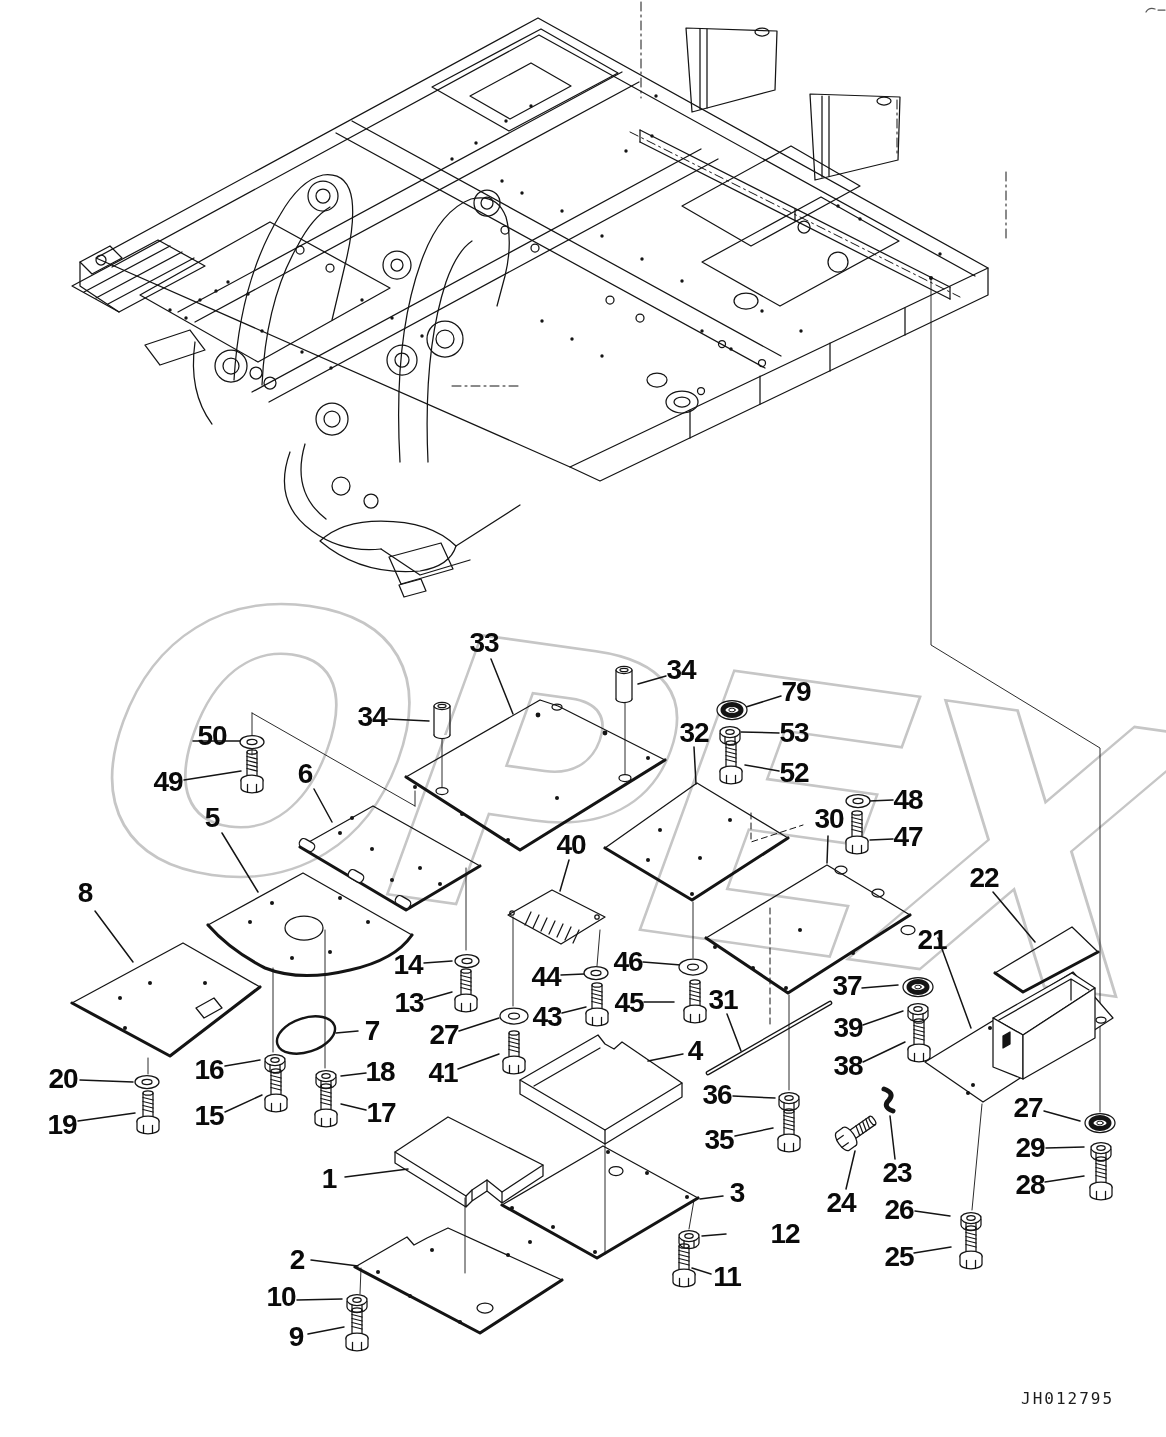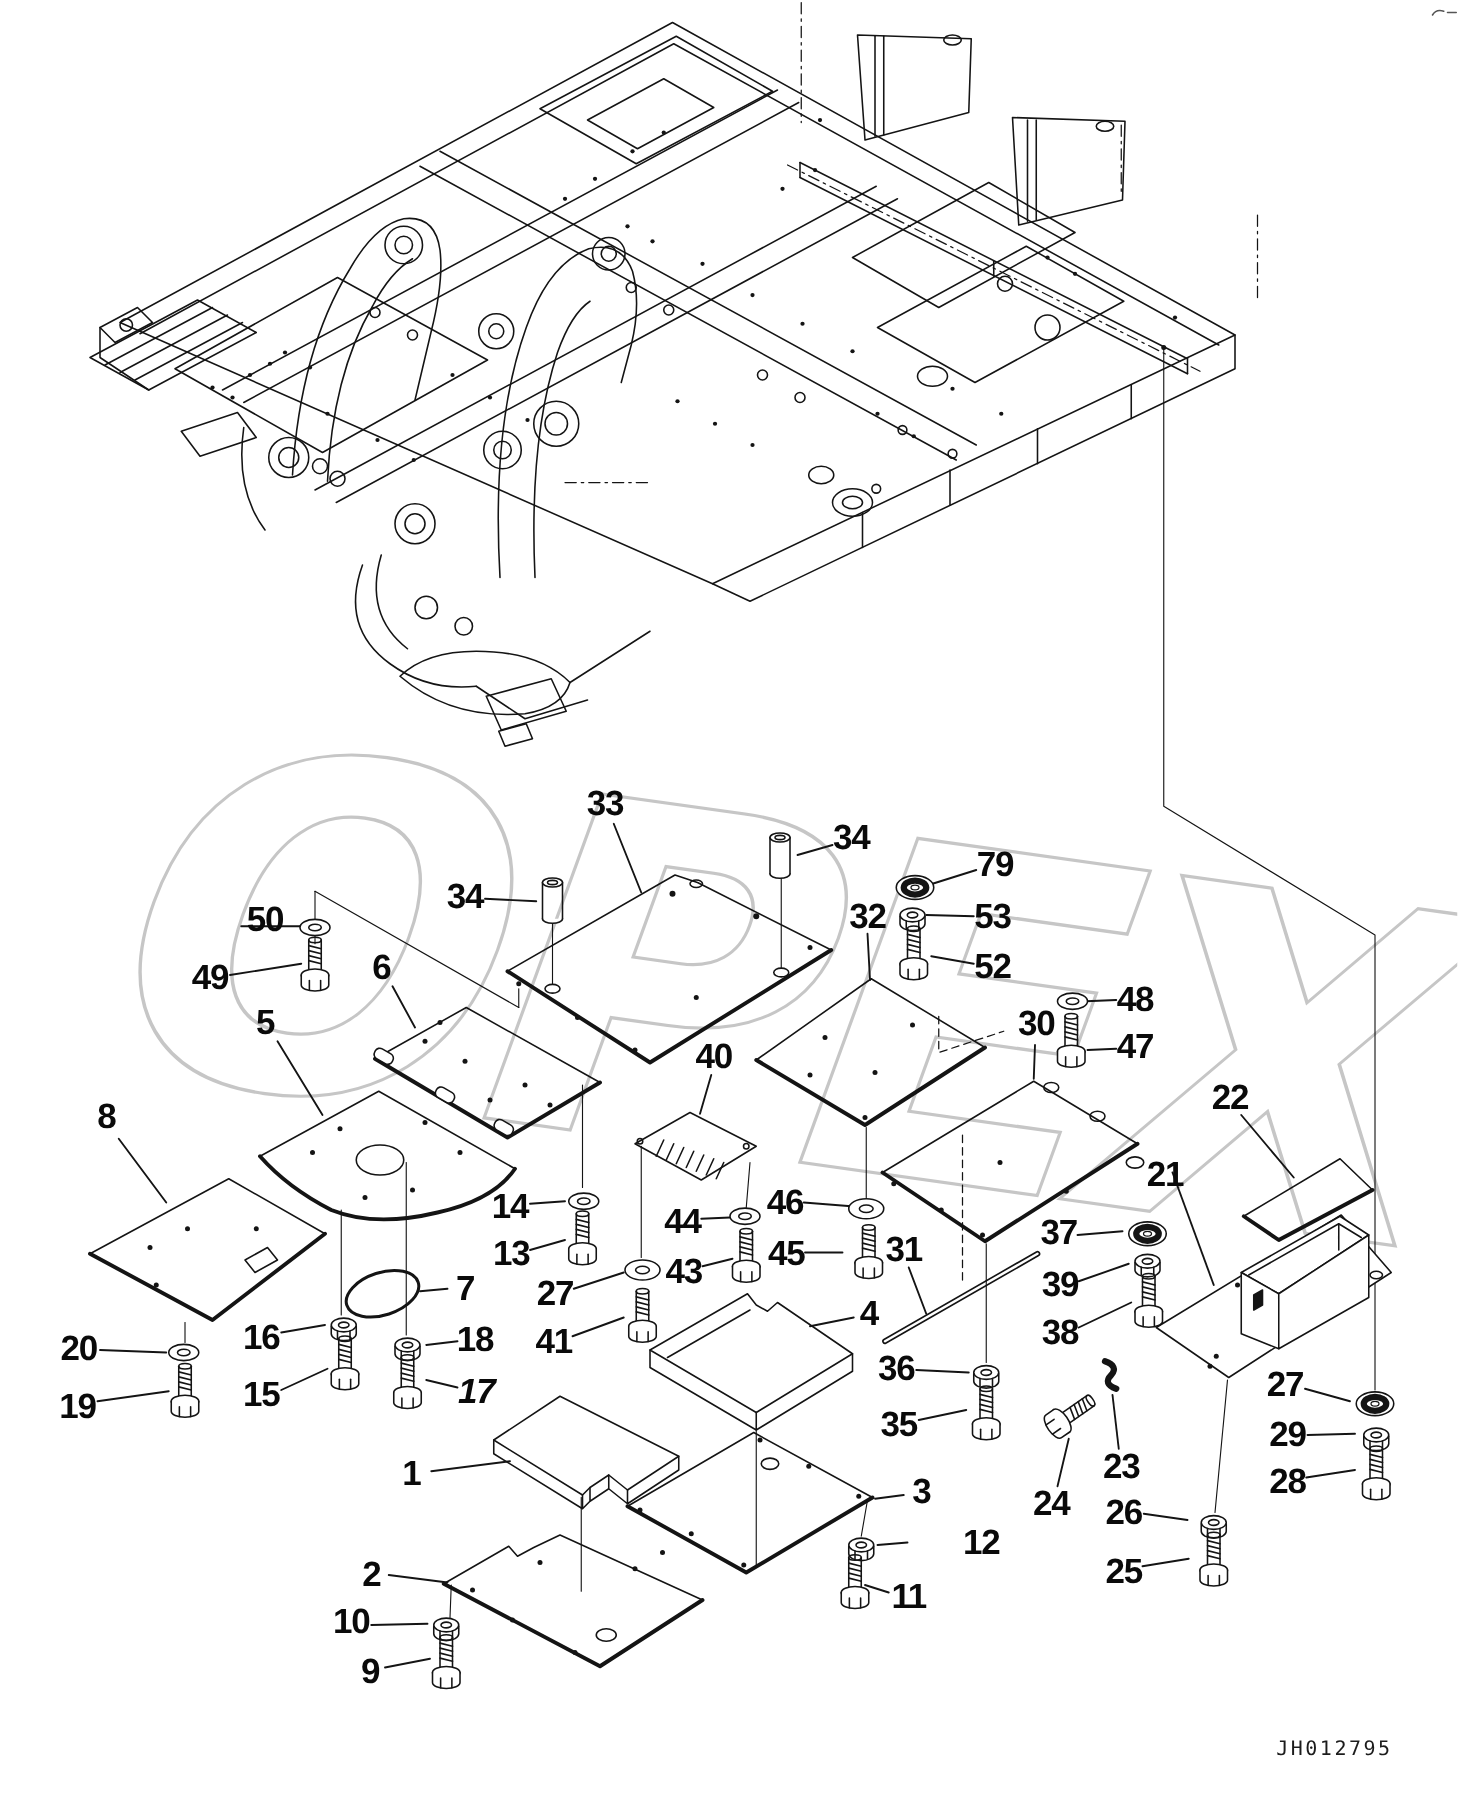--- a/index.html
+++ b/index.html
@@ -513,21 +513,21 @@
       <div class="callout" style="left: 372px; top: 1031px;">7</div>
       <div class="callout" style="left: 85px; top: 893px;">8</div>
       <div class="callout" style="left: 296px; top: 1337px;">9</div>
       <div class="callout" style="left: 281px; top: 1297px;">10</div>
       <div class="callout" style="left: 727px; top: 1277px;">11</div>
       <div class="callout" style="left: 741px; top: 1234px; margin-left: 44px;">12</div>
       <div class="callout" style="left: 409px; top: 1003px;">13</div>
       <div class="callout" style="left: 408px; top: 965px;">14</div>
       <div class="callout" style="left: 209px; top: 1116px;">15</div>
       <div class="callout" style="left: 209px; top: 1070px;">16</div>
-      <div class="callout" style="left: 381px; top: 1113px; font-style: italic;">17</div>
+      <div class="callout" style="left: 381px; top: 1113px;">17</div>
       <div class="callout" style="left: 380px; top: 1072px;">18</div>
       <div class="callout" style="left: 62px; top: 1125px;">19</div>
       <div class="callout" style="left: 63px; top: 1079px;">20</div>
       <div class="callout" style="left: 932px; top: 924px; margin-top: 16px;">21</div>
       <div class="callout" style="left: 984px; top: 878px;">22</div>
       <div class="callout" style="left: 897px; top: 1173px;">23</div>
       <div class="callout" style="left: 841px; top: 1203px;">24</div>
       <div class="callout" style="left: 899px; top: 1257px;">25</div>
       <div class="callout" style="left: 899px; top: 1210px;">26</div>
       <div class="callout" style="left: 1028px; top: 1108px;">27</div>

